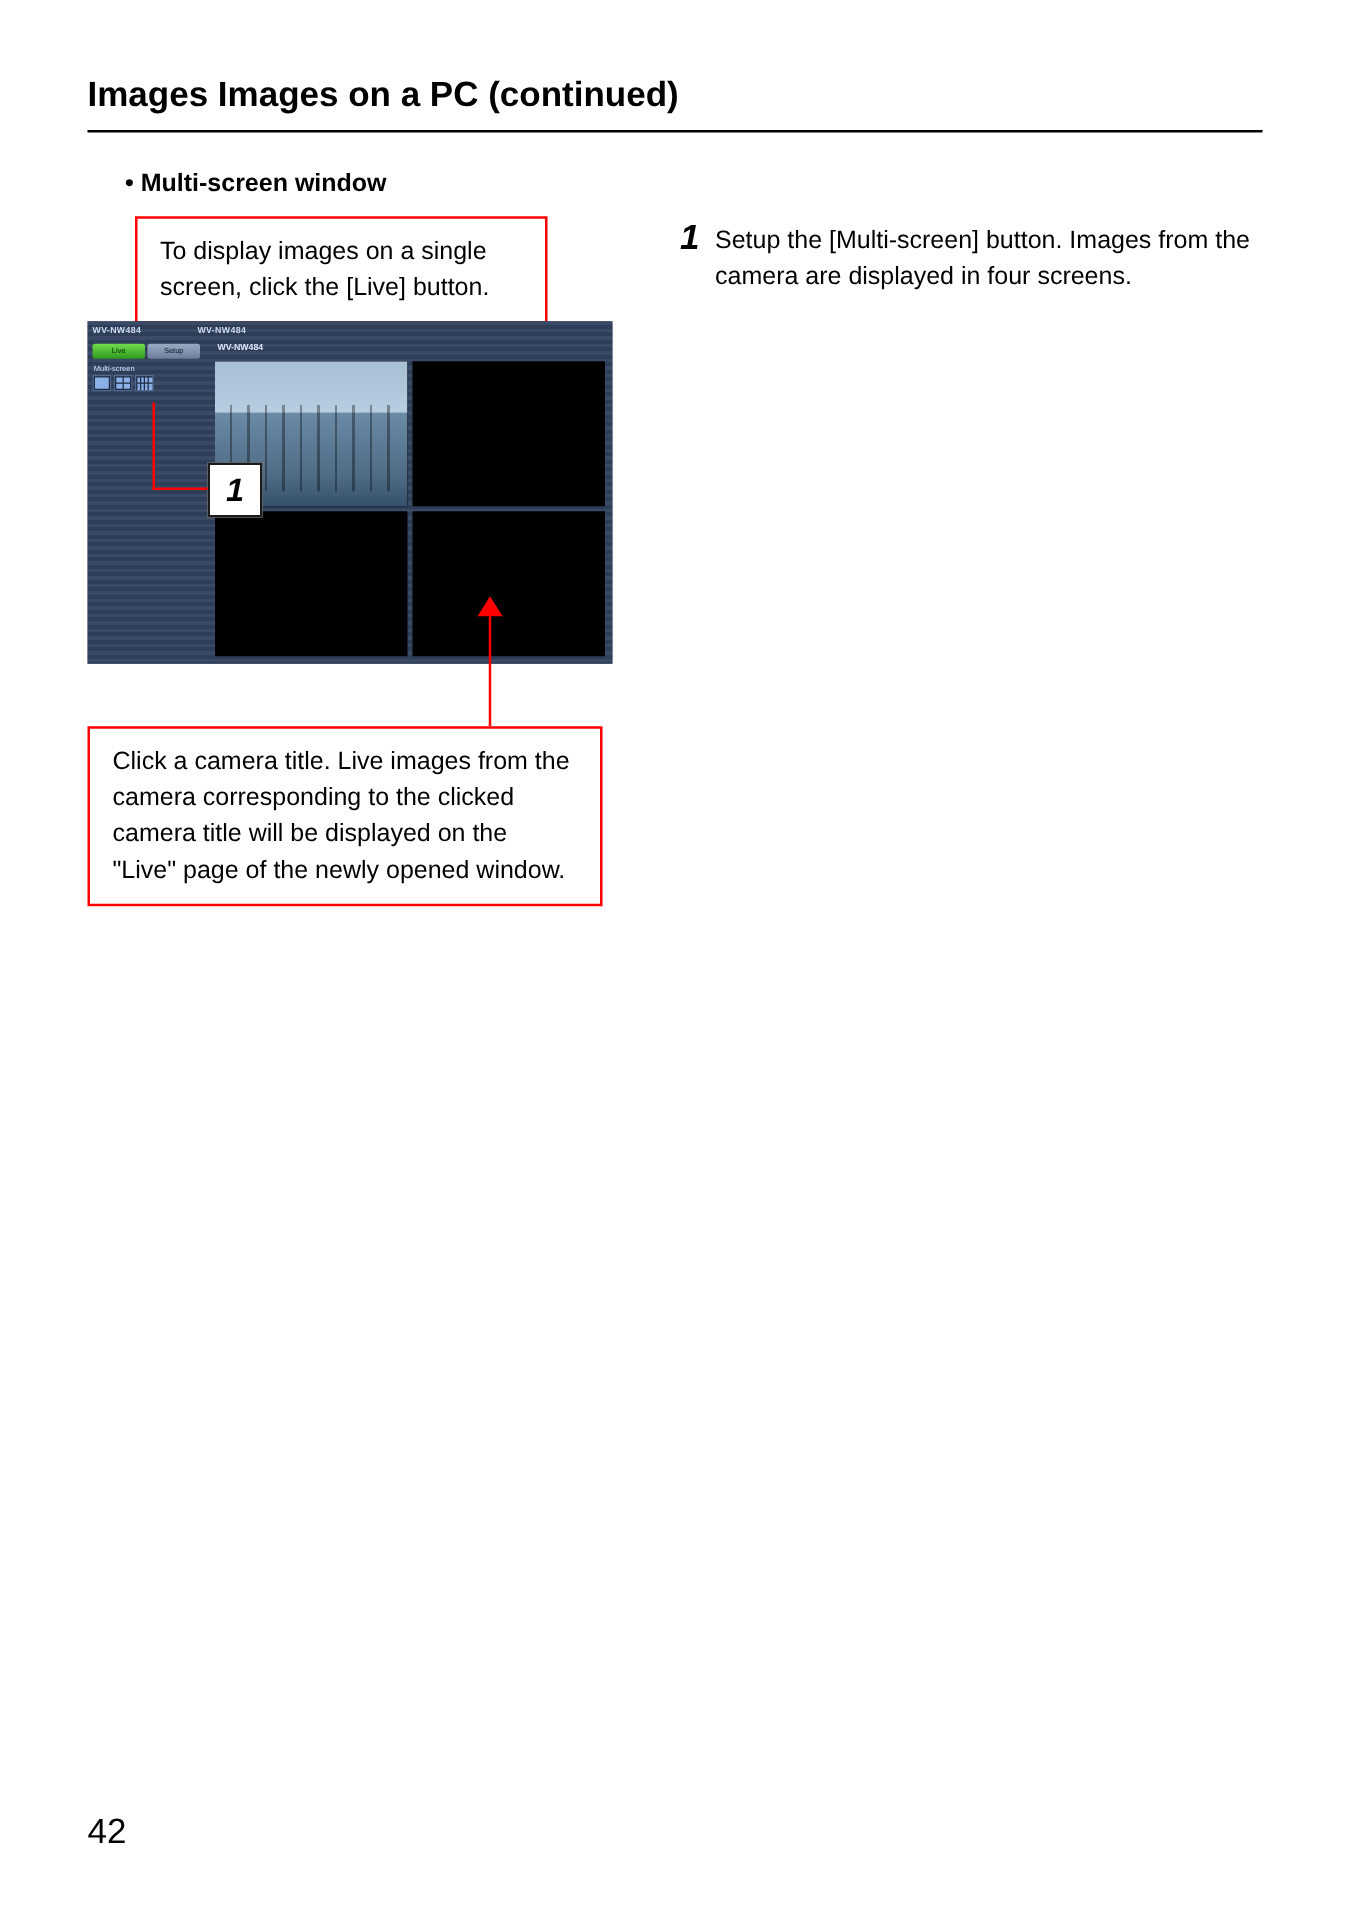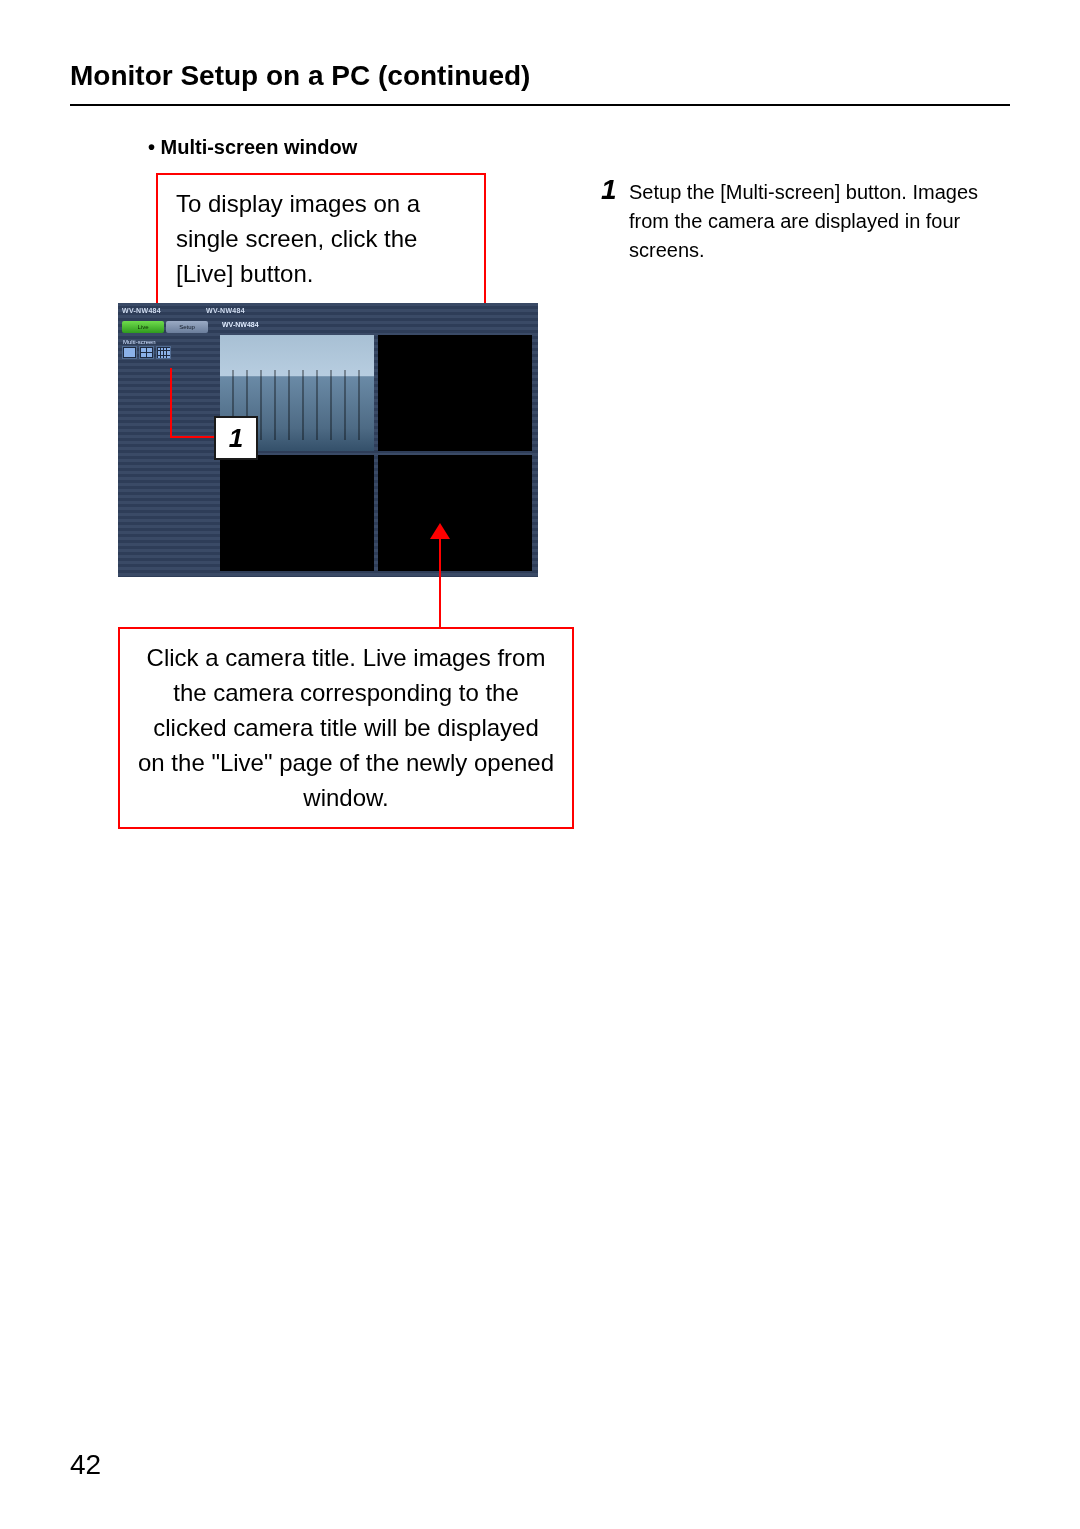--- a/index.html
+++ b/index.html
@@ -21,52 +21,50 @@
     font-weight: bold;
     margin: 0 0 12px 0;
   }
   .title-rule {
     border: none;
     border-top: 2px solid #000;
     margin: 0 0 30px 0;
   }
   .columns {
     display: flex;
-    gap: 27px;
-    margin-left: 48px;
+    gap: 44px;
   }
   .col-left {
     flex: 0 0 430px;
     display: flex;
     flex-direction: column;
     align-items: flex-start;
   }
   .col-right {
     flex: 1;
   }
   .bullet-heading {
     font-size: 20px;
     font-weight: bold;
     margin: 0 0 14px 30px;
   }
   .callout-box {
     border: 2px solid #ff0000;
     padding: 12px 18px;
-    font-size: 24px;
+    font-size: 20px;
     line-height: 1.45;
     box-sizing: border-box;
   }
   .callout-top {
     width: 330px;
     margin-left: 38px;
   }
   .callout-bottom {
-    width: 456px;
+    width: 412px;
     margin-top: 50px;
-    text-align: center;
   }
 
   
   .shot-wrap {
     position: relative;
     margin-top: -2px;
   }
   .shot {
     width: 420px;
     height: 274px;
@@ -246,21 +244,21 @@
     bottom: 48px;
     left: 70px;
     font-size: 28px;
   }
 </style>
 </head>
 <body>
 
 <div class="page">
 
-  <h1 class="page-title">Monitor Setup on a PC (continued)</h1>
+  <h1 class="page-title">Images Images on a PC (continued)</h1>
   <hr class="title-rule">
 
   <div class="columns">
 
     <div class="col-left">
 
       <div class="bullet-heading">•  Multi-screen window</div>
 
       <div class="callout-box callout-top">To display images on a single screen, click the [Live] button.</div>
 

